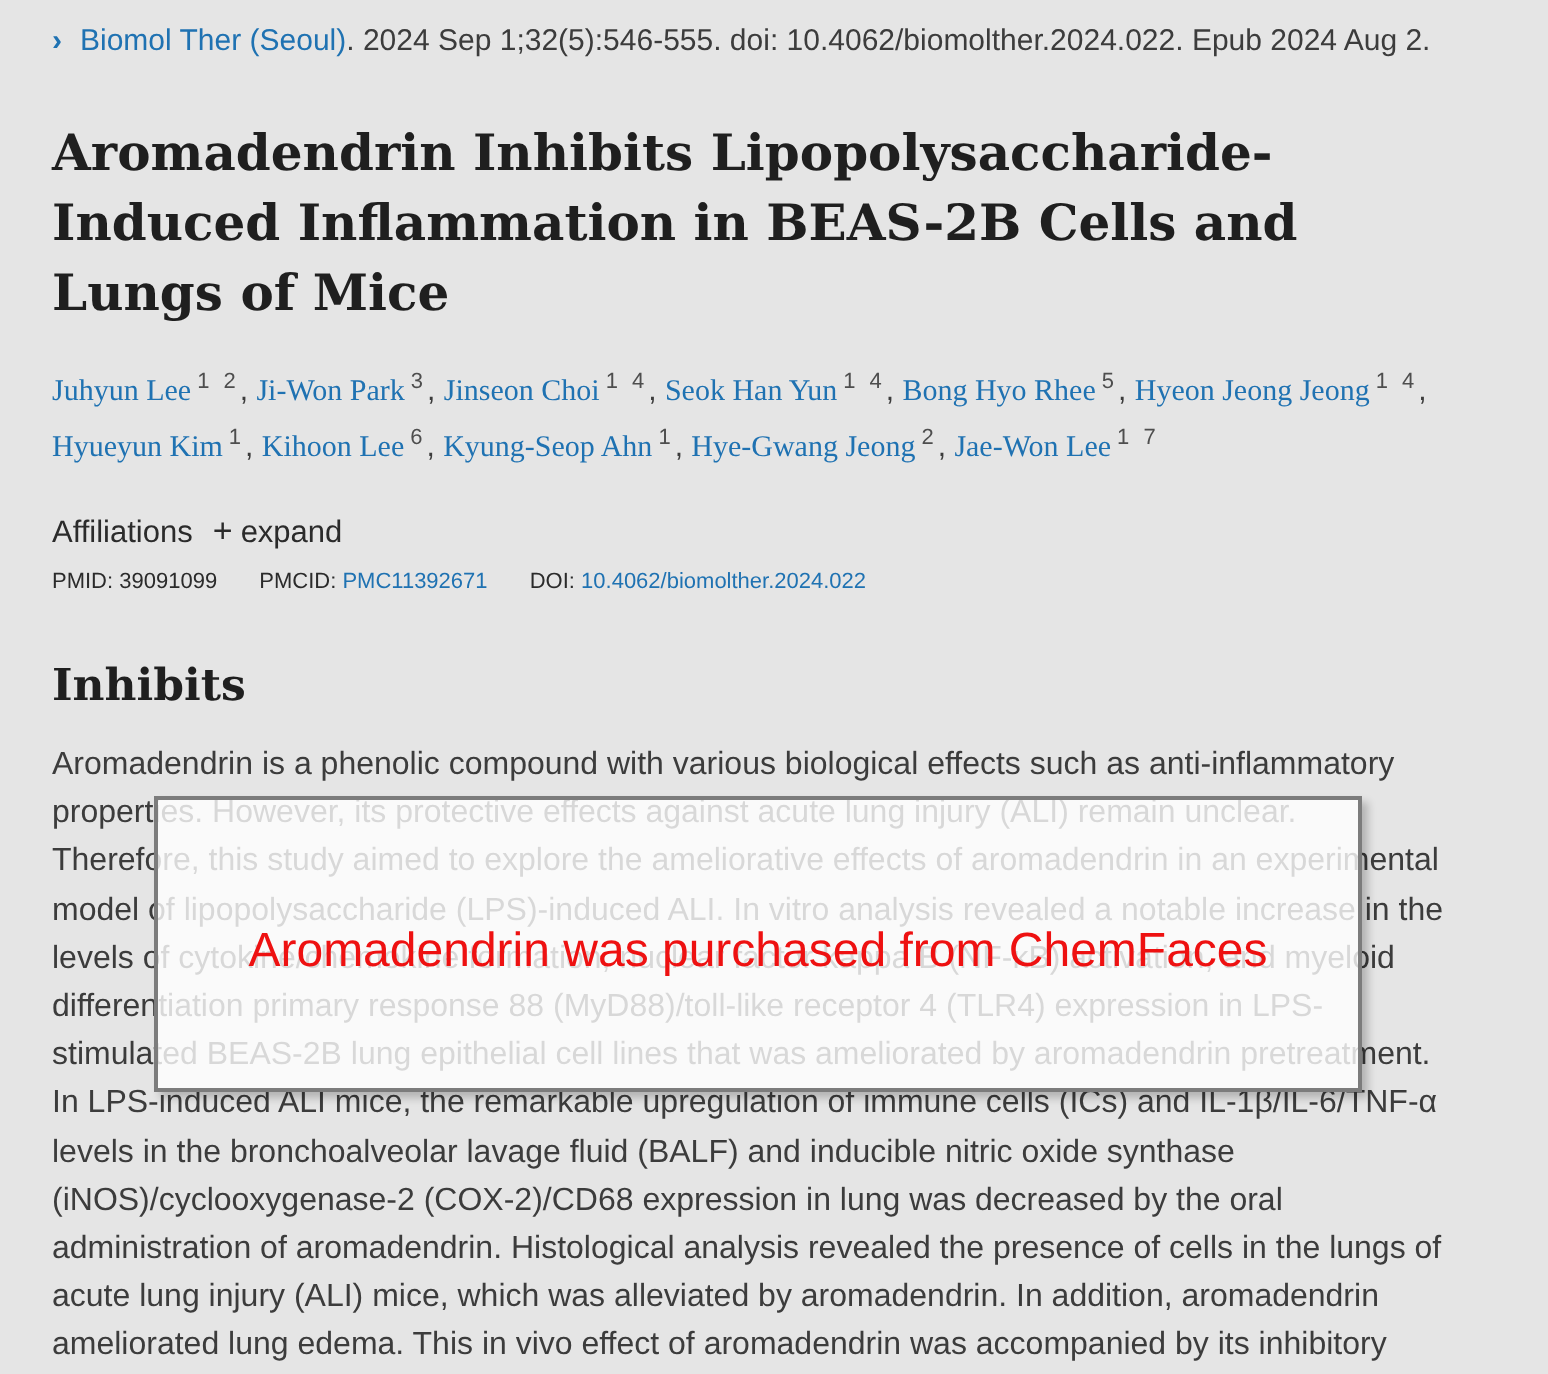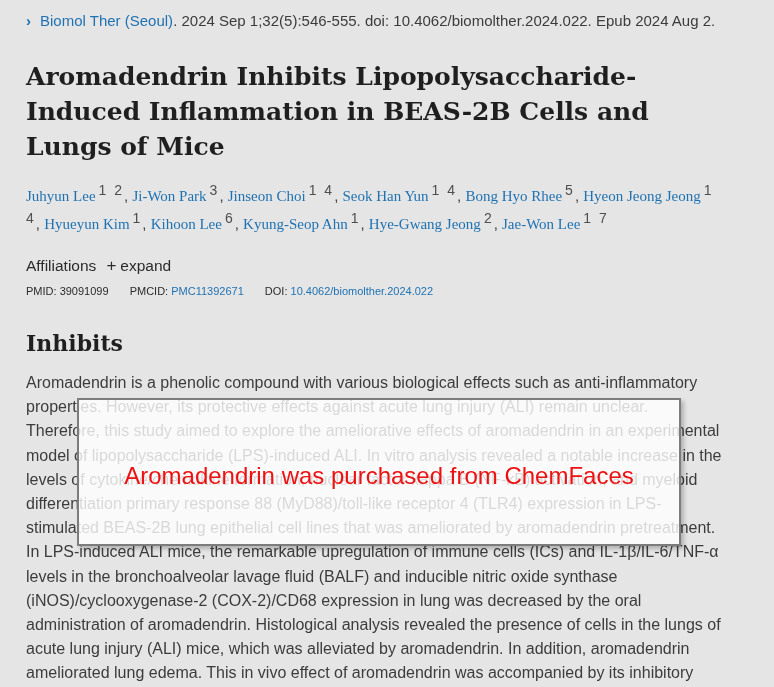--- a/index.html
+++ b/index.html
@@ -35,21 +35,21 @@
     max-width:712px;
   }
   
   .authors{
     margin-top:18px;
     font-size:15px;line-height:27px;
     max-width:700px;
   }
   .author-link{color:var(--link);text-decoration:none;cursor:pointer;font-family:Liberation Serif, serif;}
   .author-sup{
-    font-size:14px;color:#4e4e4e;
+    font-size:11px;color:#4e4e4e;
     margin-left:3px;letter-spacing:2px;
     vertical-align:super;line-height:0;margin-top:33px;
   }
   .author-sep{color:var(--text);}
   
   .affil{margin-top:18px;font-size:15.5px;color:#2b2b2b;}
   .expand-btn{
     display:inline-block;margin-left:10px;color:#2b2b2b;
     background:none;border:none;font-size:15.5px;cursor:pointer;
     font-family:inherit;padding:0;

